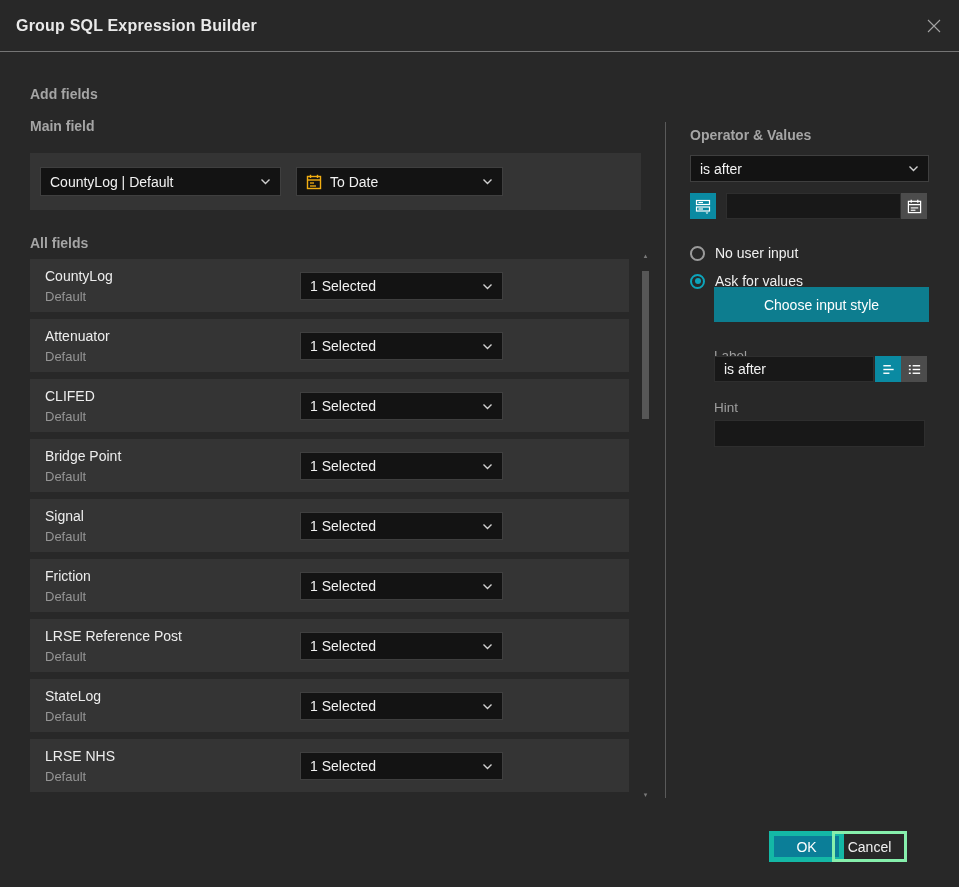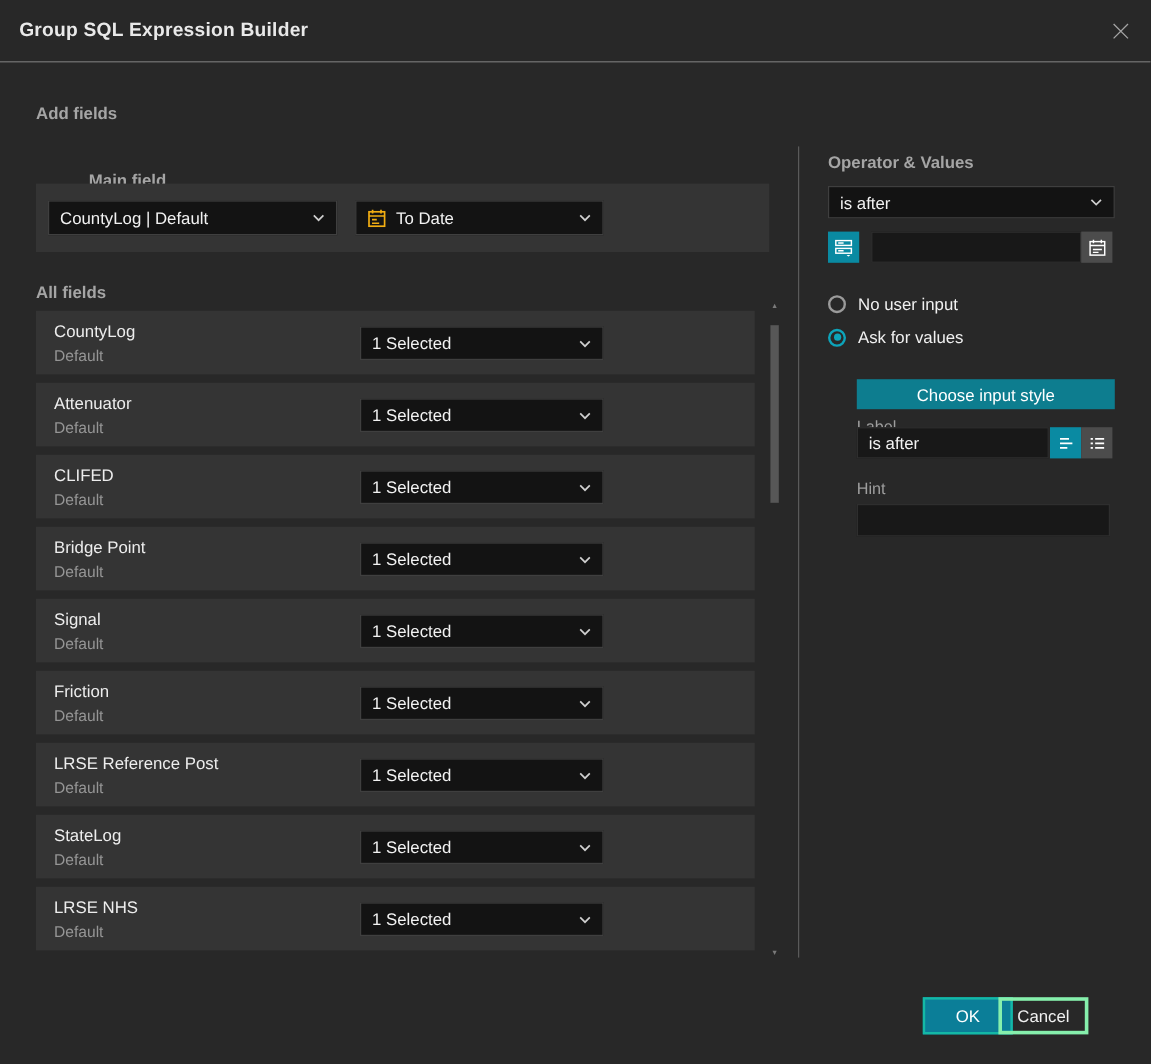--- a/index.html
+++ b/index.html
@@ -68,30 +68,30 @@
   .radio-row { position:absolute; left:690px; display:flex; align-items:center; cursor:pointer; }
   .radio-circle { width:15px; height:15px; border-radius:50%; border:2px solid #9b9b9b; margin-right:10px; }
   .radio-circle.sel { border-color:#0da4ba; position:relative; }
   .radio-circle.sel::after {
     content:""; position:absolute; left:2.5px; top:2.5px; width:6px; height:6px;
     border-radius:50%; background:#0da4ba;
   }
   .radio-label { font-size:14px; color:#f0f0f0; }
 
   .choose-btn {
-    position:absolute; left:714px; top:316px; width:215px; height:25px;
+    position:absolute; left:714px; top:287px; width:215px; height:35px;
     background:#0d7d8f; border:none; color:#fff; font-size:14px;
     font-family:"Liberation Sans", sans-serif; cursor:pointer;
   }
   .caption { position:absolute; font-size:13.5px; color:#9e9e9e; }
 
   
   .ok-btn {
     position:absolute; left:769px; top:831px; width:75px; height:31px;
-    background:#0b7e98; border:2px solid #14b8a6; color:#fff; font-size:14px;
+    background:#0b7e98; border:5px solid #14b8a6; color:#fff; font-size:14px;
     font-family:"Liberation Sans", sans-serif; cursor:pointer;
   }
   .cancel-btn {
     position:absolute; left:832px; top:831px; width:75px; height:31px;
     background:transparent; border:3px solid #86efac; color:#f0f0f0; font-size:14px;
     font-family:"Liberation Sans", sans-serif; cursor:pointer;
   }
 </style>
 </head>
 <body>
@@ -102,21 +102,21 @@
     <span class="title">Group SQL Expression Builder</span>
     <span class="close-btn">
       <svg width="16" height="16" viewBox="0 0 16 16">
         <path d="M2 2 L14 14 M14 2 L2 14" stroke="#a3a3a3" stroke-width="1.1" fill="none"></path>
       </svg>
     </span>
   </div>
 
   <div class="sec-heading" style="left:30px; top:86px;">Add fields</div>
 
-  <div class="sec-heading" style="left:30px; top:142px;margin-left:44px;">Main field</div>
+  <div class="sec-heading" style="left:30px; top:118px;">Main field</div>
   <div class="main-panel">
     <div class="dropdown" style="left:266px; top:14px; width:207px; height:29px;">
       <svg width="16" height="16" viewBox="0 0 16 16" style="margin-right:8px;">
         <rect x="1.5" y="2.5" width="13" height="12" fill="none" stroke="#f2ae12" stroke-width="1.4"></rect>
         <line x1="1.5" y1="6" x2="14.5" y2="6" stroke="#f2ae12" stroke-width="1.4"></line>
         <line x1="4.5" y1="0.8" x2="4.5" y2="4" stroke="#f2ae12" stroke-width="1.4"></line>
         <line x1="11.5" y1="0.8" x2="11.5" y2="4" stroke="#f2ae12" stroke-width="1.4"></line>
         <line x1="4" y1="9" x2="8" y2="9" stroke="#f2ae12" stroke-width="1.3"></line>
         <line x1="4" y1="12" x2="10" y2="12" stroke="#f2ae12" stroke-width="1.3"></line>
       </svg>

